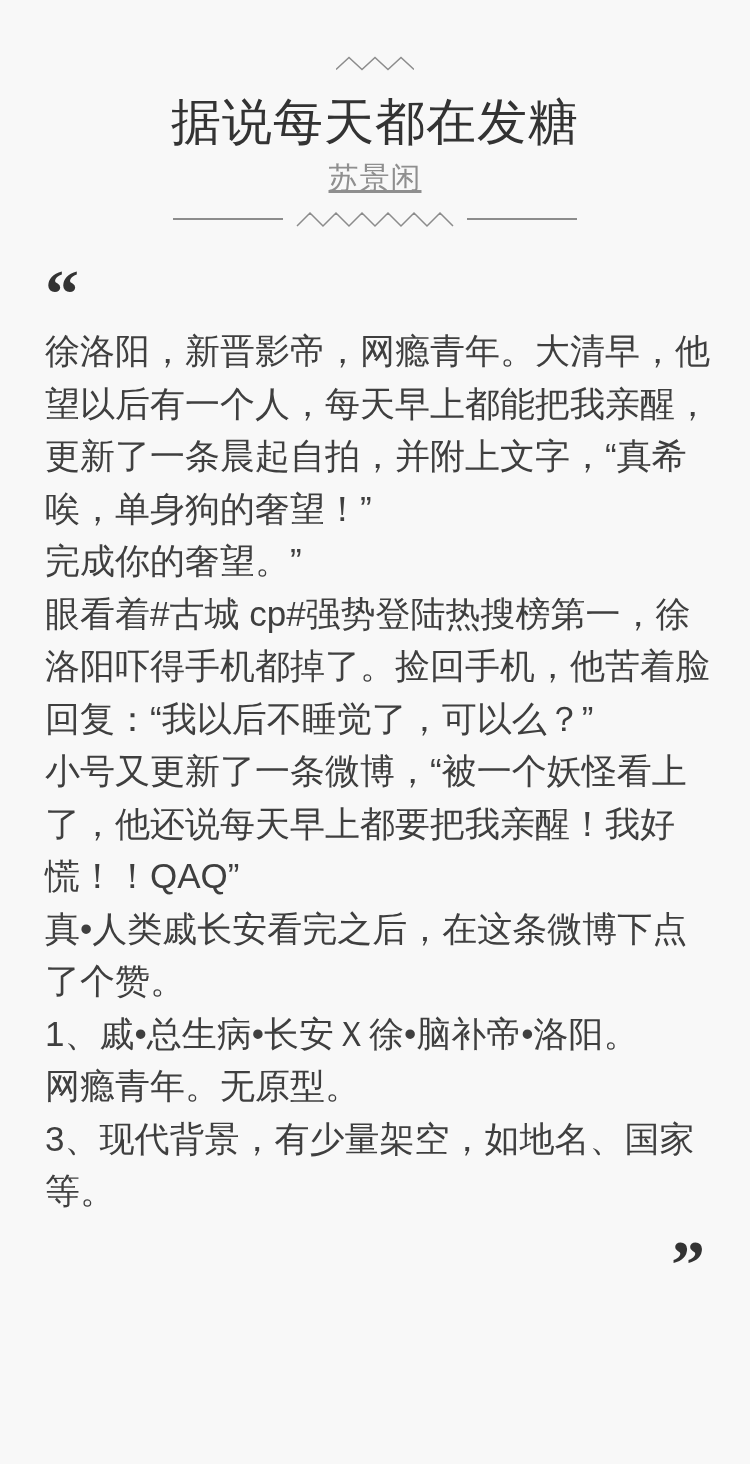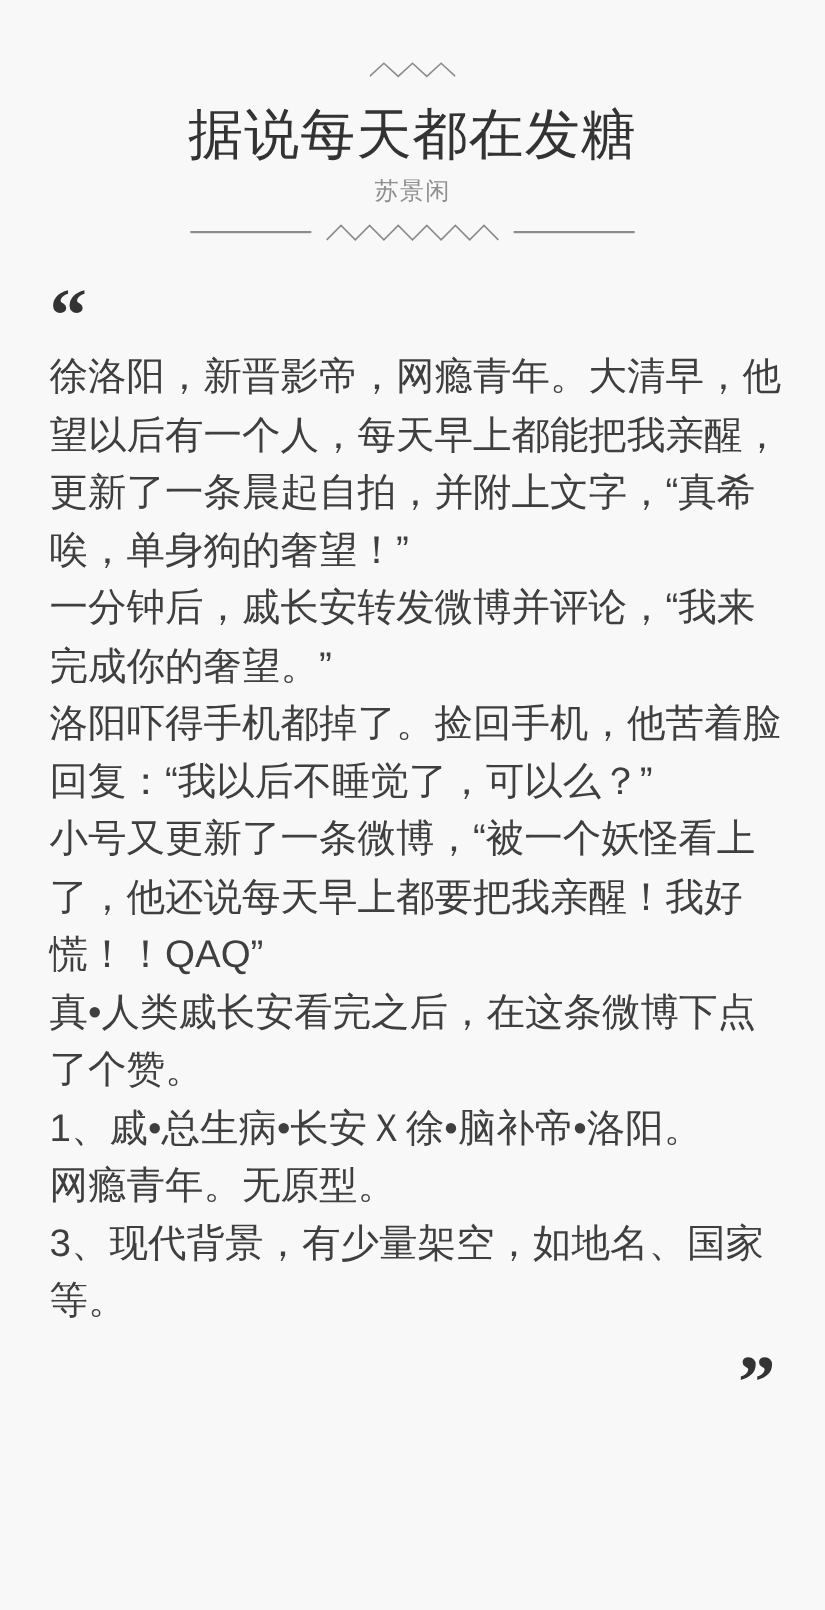--- a/index.html
+++ b/index.html
@@ -30,24 +30,25 @@
     font-size: 50px;
     font-weight: 400;
     line-height: 1;
     color: #333333;
     letter-spacing: 1px;
   }
 
   .book-author {
     margin-top: 16px;
     text-align: center;
-    font-size: 22px;
+    font-size: 30px;
     line-height: 1;
     color: #8f8f8f;
     letter-spacing: 1px;
+    text-decoration: underline;
   }
 
   .divider {
     margin-top: 17px;
     display: flex;
     align-items: center;
     justify-content: center;
     gap: 13px;
   }
   .divider .hline {
@@ -107,22 +108,22 @@
     <span class="hline"></span>
   </div>
 
   <div class="quote-mark quote-open">“</div>
 
   <div class="body-text">
       <div class="body-line">徐洛阳，新晋影帝，网瘾青年。大清早，他</div>
       <div class="body-line">望以后有一个人，每天早上都能把我亲醒，</div>
       <div class="body-line">更新了一条晨起自拍，并附上文字，“真希</div>
       <div class="body-line">唉，单身狗的奢望！”</div>
-      <div class="body-line">一分钟后，戚长安转发微博并评论，“我来</div>
       <div class="body-line">完成你的奢望。”</div>
+      <div class="body-line">眼看着#古城 cp#强势登陆热搜榜第一，徐</div>
       <div class="body-line">洛阳吓得手机都掉了。捡回手机，他苦着脸</div>
       <div class="body-line">回复：“我以后不睡觉了，可以么？”</div>
       <div class="body-line">小号又更新了一条微博，“被一个妖怪看上</div>
       <div class="body-line">了，他还说每天早上都要把我亲醒！我好</div>
       <div class="body-line">慌！！QAQ”</div>
       <div class="body-line">真•人类戚长安看完之后，在这条微博下点</div>
       <div class="body-line">了个赞。</div>
       <div class="body-line">1、戚•总生病•长安Ｘ徐•脑补帝•洛阳。</div>
       <div class="body-line">网瘾青年。无原型。</div>
       <div class="body-line">3、现代背景，有少量架空，如地名、国家</div>

